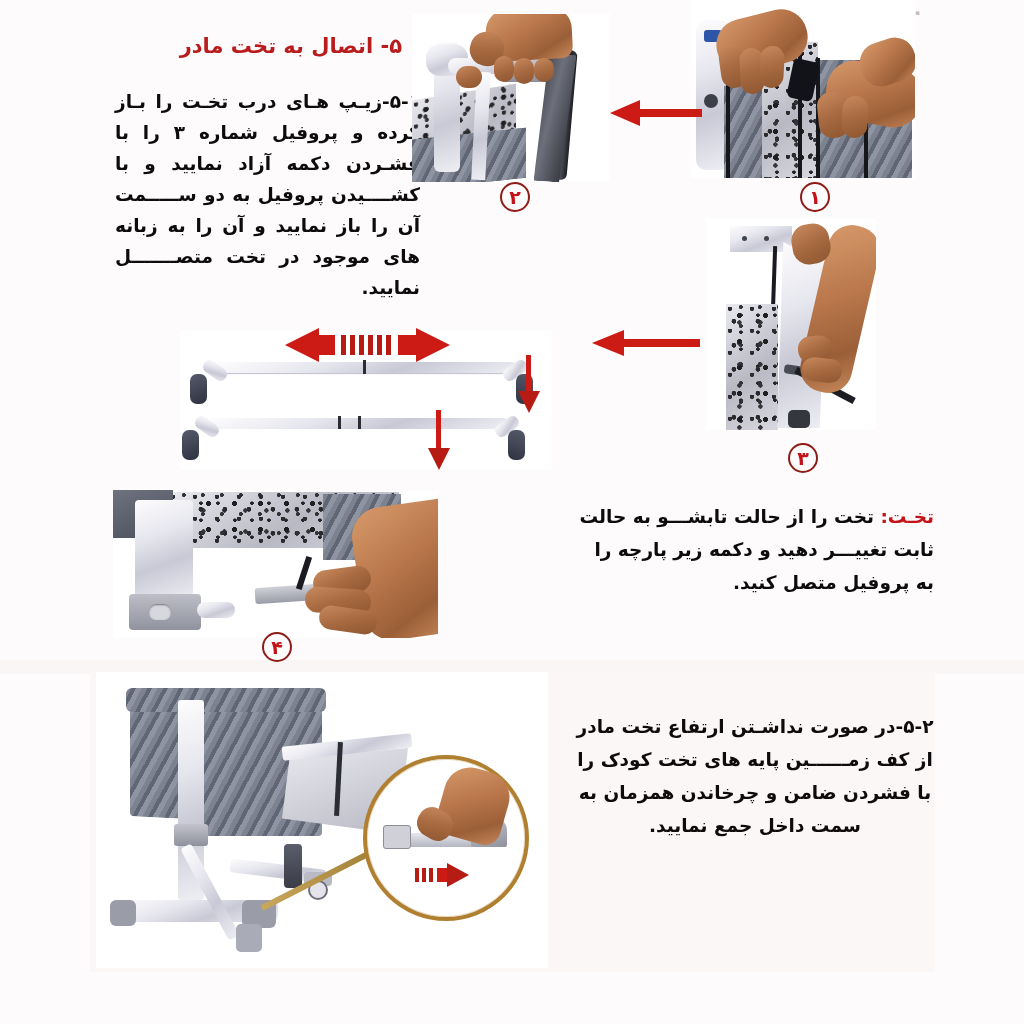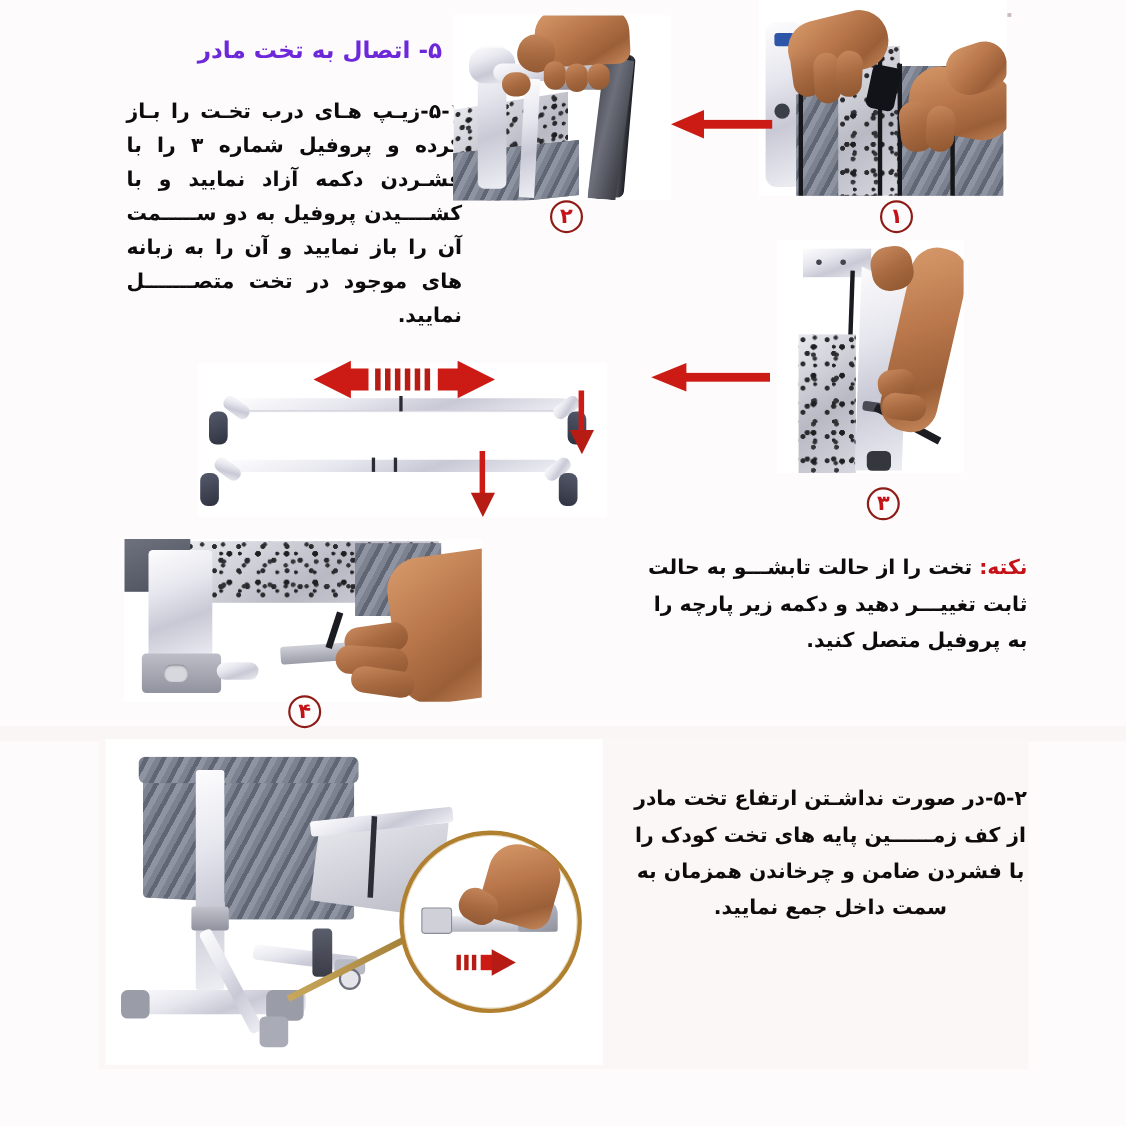--- a/index.html
+++ b/index.html
@@ -11,21 +11,21 @@
     overflow:hidden;
   }
   .page{position:relative;width:1024px;height:1024px;background:#fdfbfb;overflow:hidden;}
 
   
   .band{position:absolute;left:0;width:1024px;background:#fbf6f6;}
 
   
   .rtl{direction:rtl;text-align:right;unicode-bidi:isolate;}
   .heading{
-    position:absolute;font-weight:bold;color:#6d28d9;
+    position:absolute;font-weight:bold;color:#b91c1c;
     font-size:21px;letter-spacing:0px;white-space:nowrap;
   }
   .para{
     position:absolute;font-weight:bold;color:#0d0b0b;
     line-height:1.52;
   }
   .note-key{color:#c41218;}
 
   
   .stepnum{
@@ -80,21 +80,21 @@
   <div class="band" style="top:660px;height:14px;"></div>
   <div class="band" style="top:672px;height:300px;left:90px;width:845px;background:#fcf7f7;"></div>
 
   <div class="watermark" style="left:900px;top:9px;">▪▬▬</div>
 
   <div class="heading rtl" style="right:622px;top:34px;">۵- اتصال به تخت مادر</div>
 
   <div class="para rtl" style="right:604px;top:86px;width:305px;font-size:18.5px;line-height:31px;text-align:justify;text-align-last:right;">۵-۱-زیـپ هـای درب تخـت را بـاز کرده و پروفیل شماره ۳ را با فشـردن دکمه آزاد نمایید و با کشــــیدن پروفیل به دو ســـــمت آن را باز نمایید و آن را به زبانه های موجود در تخت متصـــــــل نمایید.</div>
 
   <div class="para rtl" style="right:90px;top:500px;width:358px;font-size:18.5px;line-height:33px;text-align:right;">
-    <span class="note-key">نکته:</span>
+    <span class="note-key">تخـت:</span>
     <span>تخت را از حالت تابشـــو به حالت ثابت تغییـــر دهید و دکمه زیر پارچه را به پروفیل متصل کنید.</span>
   </div>
 
   <div class="para rtl" style="right:84px;top:710px;width:370px;font-size:18.5px;line-height:33px;text-align:center;">۵-۲-در صورت نداشـتن ارتفاع تخت مادر از کف زمــــــین پایه های تخت کودک را با فشردن ضامن و چرخاندن همزمان به سمت داخل جمع نمایید.</div>
 
   <div class="photo" style="left:412px;top:14px;width:198px;height:168px;">
 
     <div class="speckle" style="position:absolute;left:0;top:78px;width:104px;height:90px;transform:skewY(-9deg);"></div>
     <div class="darkfab" style="position:absolute;left:-6px;top:120px;width:120px;height:50px;transform:skewY(-6deg);"></div>
 

